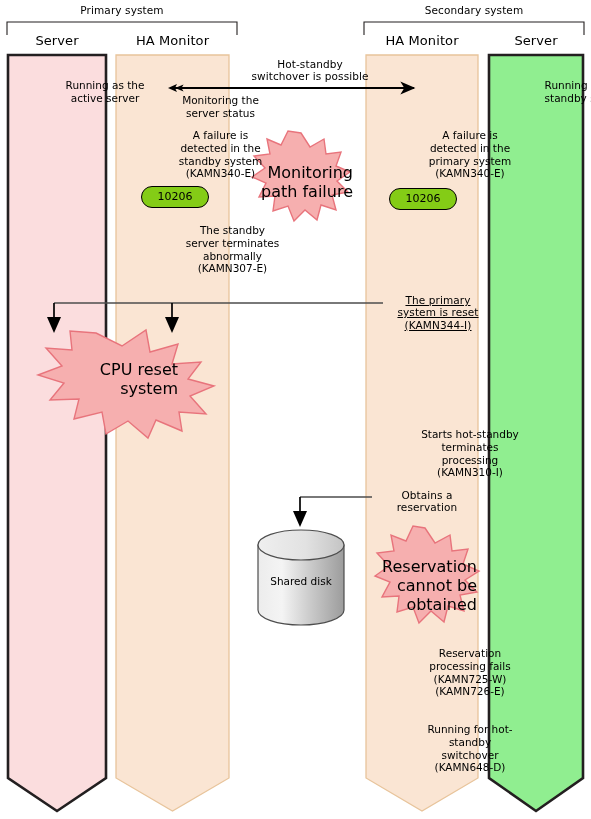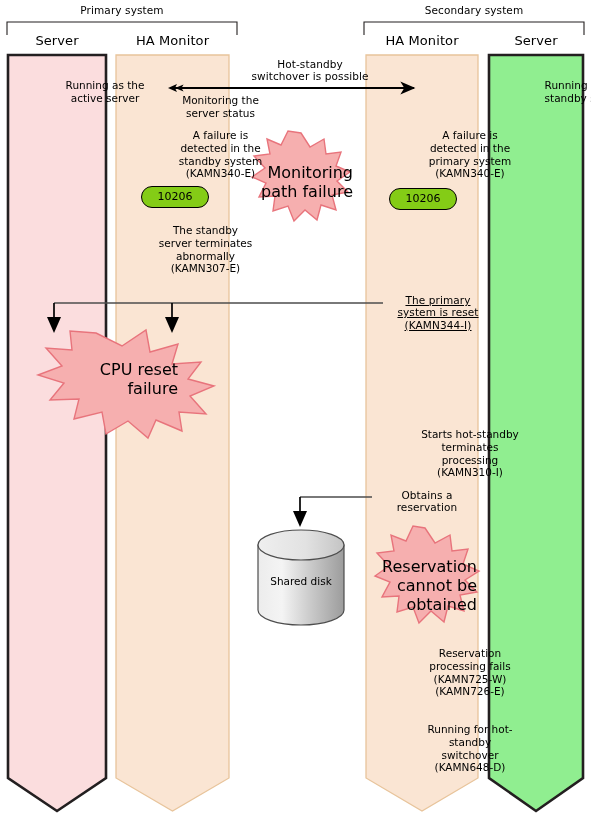--- a/index.html
+++ b/index.html
@@ -126,21 +126,21 @@
   <div class="colText" style="left:489px;top:79px;width:94px;">Running as the
 standby server</div>
 
   <div class="colText" style="left:114px;top:94px;width:117px;">Monitoring the
 server status</div>
   <div class="colText" style="left:114px;top:129px;width:117px;">A failure is
 detected in the
 standby system
 (KAMN340-E)</div>
   <div class="pill" style="left:141px;top:186px;width:66px;">10206</div>
-  <div class="colText" style="left:95px;top:224px;width:125px;">The standby
+  <div class="colText" style="left:122px;top:224px;width:125px;">The standby
 server terminates
 abnormally
 (KAMN307-E)</div>
 
   <div class="colText" style="left:362px;top:129px;width:120px;">A failure is
 detected in the
 primary system
 (KAMN340-E)</div>
   <div class="pill" style="left:389px;top:188px;width:66px;">10206</div>
   <div class="colText" style="left:357px;top:428px;width:130px;">Starts hot-standby
@@ -160,20 +160,20 @@
 switchover is possible</div>
   <div class="lbl" style="left:386px;top:294px;width:104px;text-align:center;text-decoration:underline;">The primary
 system is reset
 (KAMN344-I)</div>
   <div class="lbl" style="left:375px;top:489px;width:104px;text-align:center;">Obtains a
 reservation</div>
 
   <div class="burstTxt" style="left:248px;top:163px;width:105px;">Monitoring
 path failure</div>
   <div class="burstTxt" style="left:72px;top:360px;width:106px;">CPU reset
-failure</div>
+system</div>
   <div class="burstTxt" style="left:375px;top:557px;width:102px;">Reservation
 cannot be
 obtained</div>
 
   <div class="diskTxt" style="left:259px;top:575px;width:84px;">Shared disk</div>
 
 </div>
 
 </body></html>

